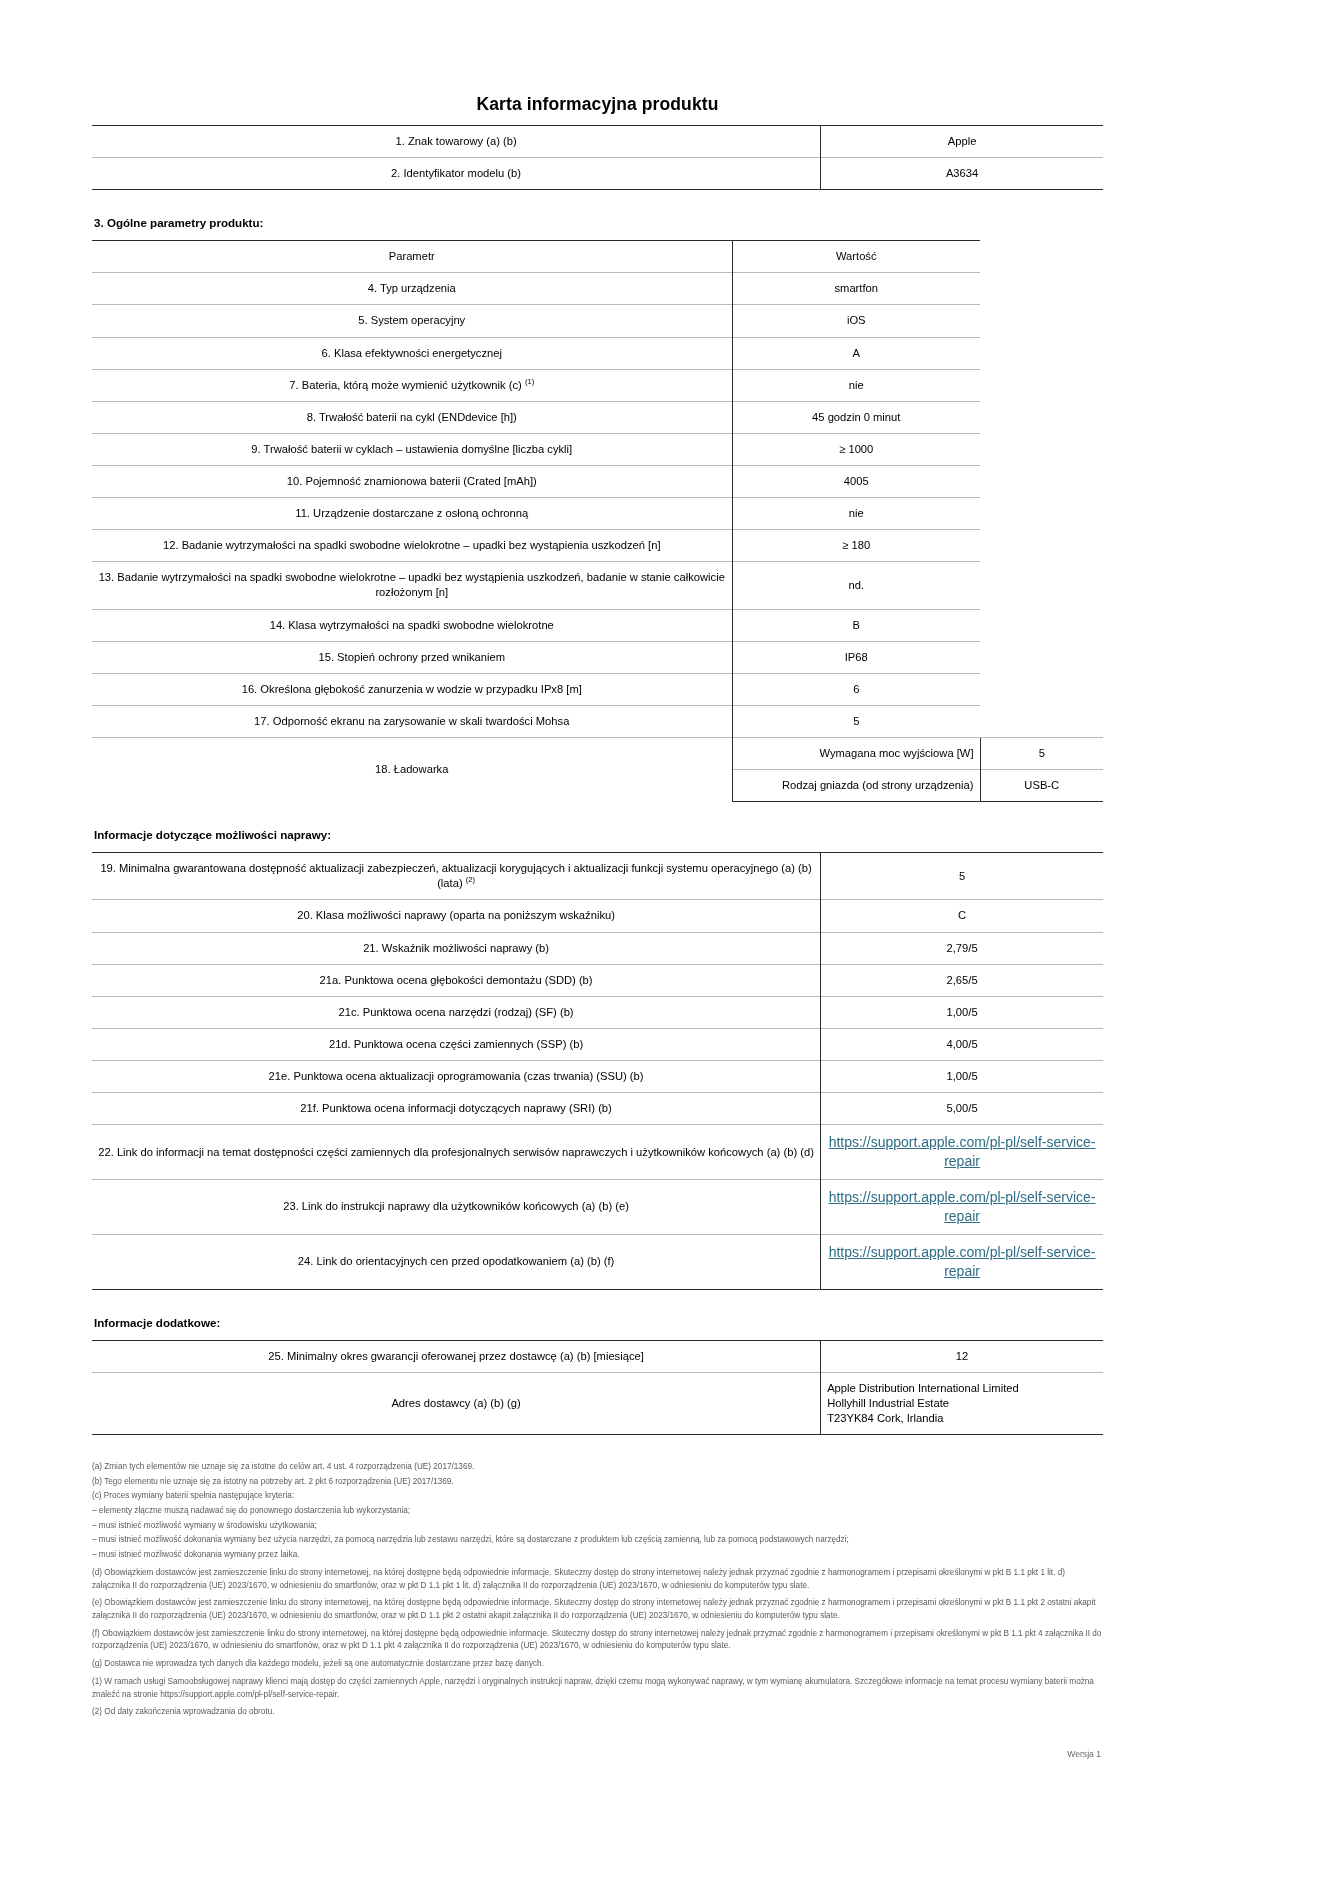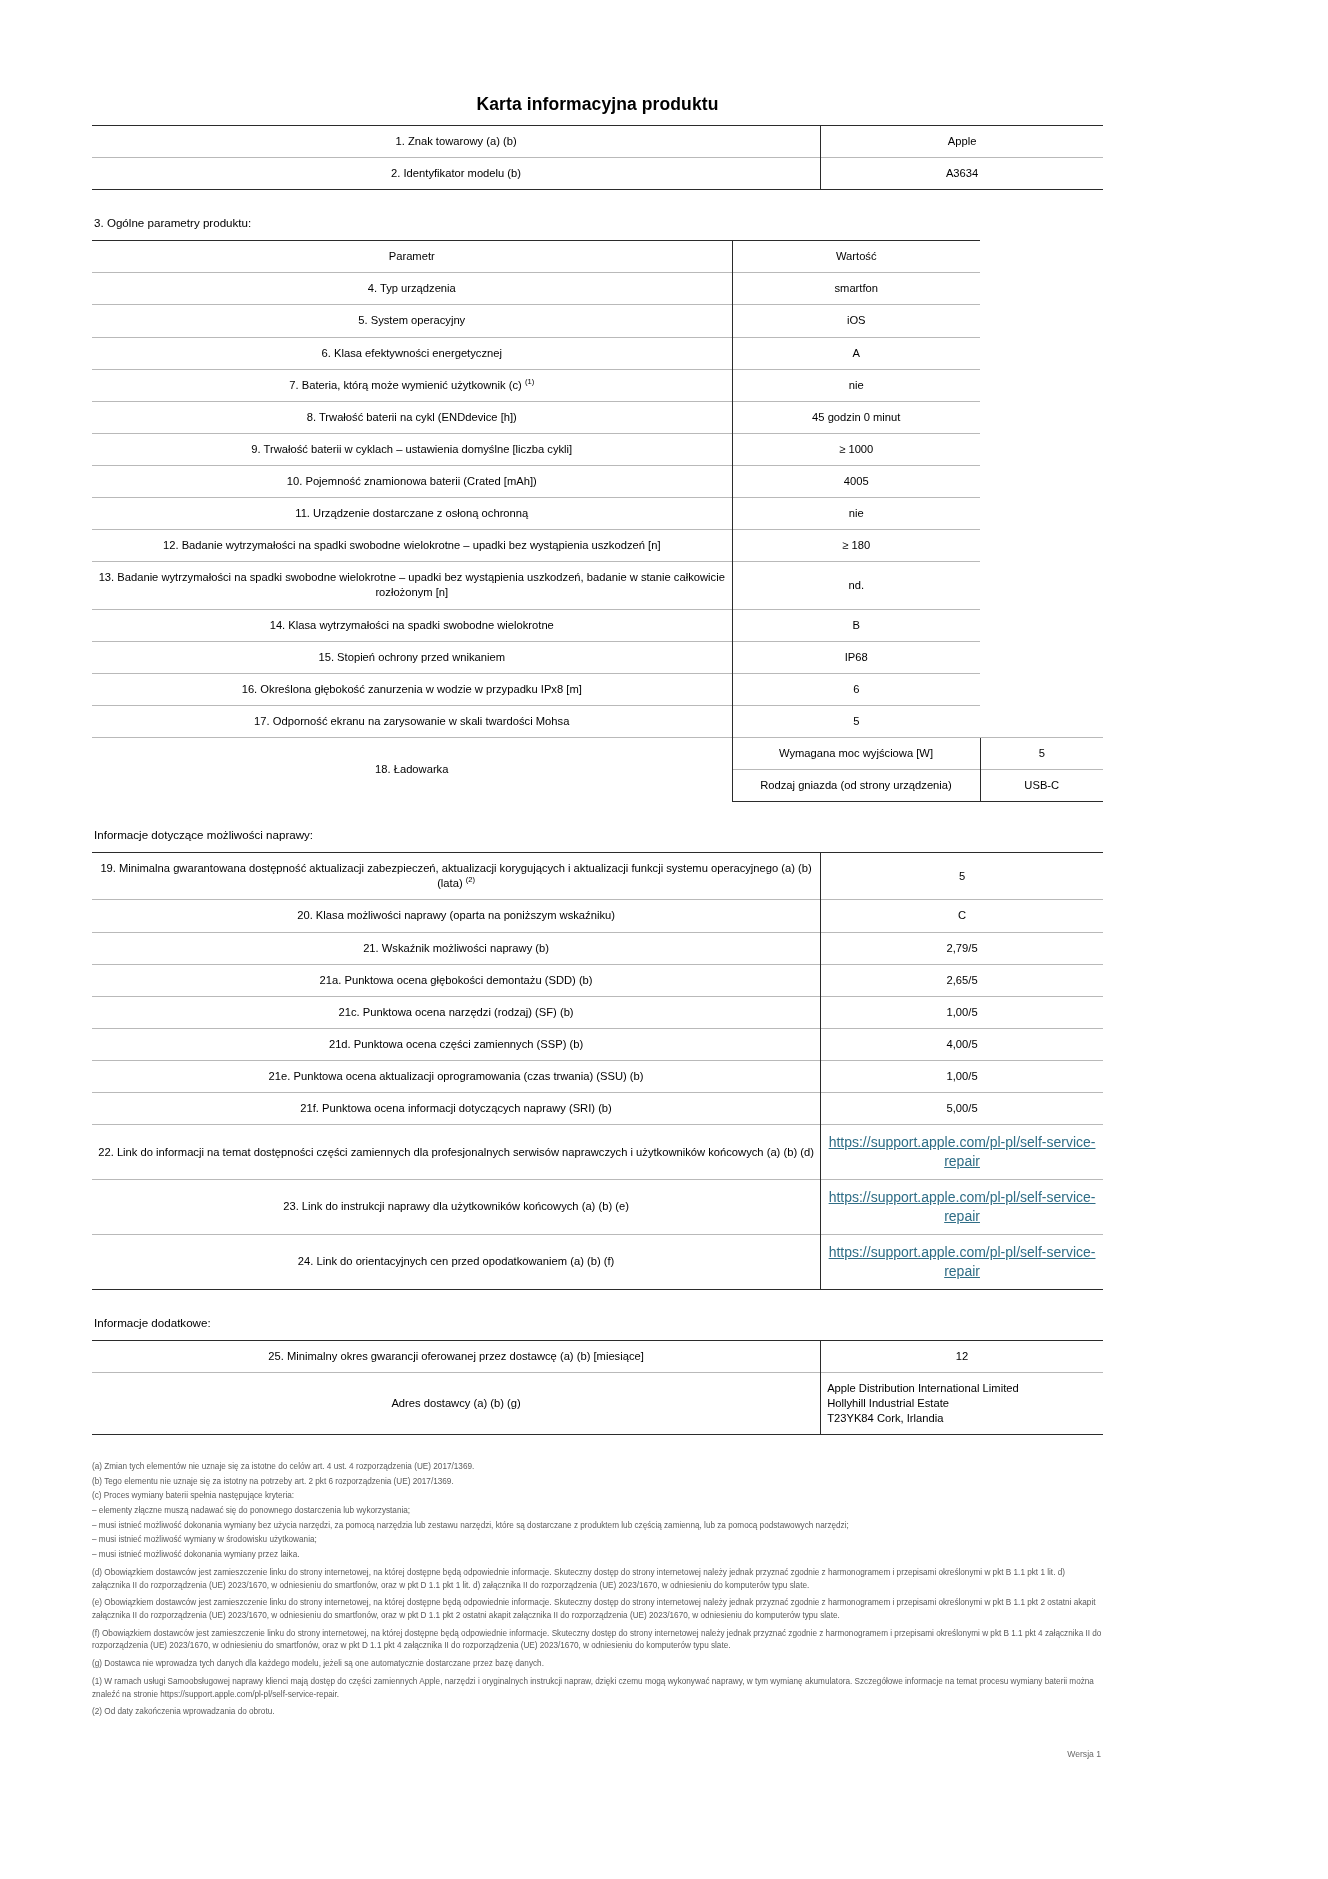--- a/index.html
+++ b/index.html
@@ -48,28 +48,28 @@
     border-bottom: 1.6px solid #2b2b2b;
   }
   td.label {
     text-align: center;
   }
   td.value {
     text-align: center;
     border-left: 1.4px solid #2b2b2b;
   }
   td.sub {
-    text-align: center;
+    text-align: right;
     border-left: 1.4px solid #2b2b2b;
   }
   .col-label { width: 640px; }
   .col-value { width: 248px; }
   .section-head {
     font-size: 11.6px;
-    font-weight: normal;
+    font-weight: bold;
     margin: 26px 0 11px 2px;
   }
   sup.fn {
     font-size: 7.6px;
     vertical-align: super;
     line-height: 0;
   }
   a.link {
     color: #2f6d86;
     font-size: 14px;
@@ -280,22 +280,22 @@
         </td>
       </tr>
     </tbody>
   </table>
 
   <div class="notes">
     <p>(a) Zmian tych elementów nie uznaje się za istotne do celów art. 4 ust. 4 rozporządzenia (UE) 2017/1369.</p>
     <p>(b) Tego elementu nie uznaje się za istotny na potrzeby art. 2 pkt 6 rozporządzenia (UE) 2017/1369.</p>
     <p>(c) Proces wymiany baterii spełnia następujące kryteria:</p>
     <p>– elementy złączne muszą nadawać się do ponownego dostarczenia lub wykorzystania;</p>
+    <p>– musi istnieć możliwość wymiany w środowisku użytkowania;</p>
     <p>– musi istnieć możliwość dokonania wymiany bez użycia narzędzi, za pomocą narzędzia lub zestawu narzędzi, które są dostarczane z produktem lub częścią zamienną, lub za pomocą podstawowych narzędzi;</p>
-    <p>– musi istnieć możliwość wymiany w środowisku użytkowania;</p>
     <p>– musi istnieć możliwość dokonania wymiany przez laika.</p>
     <p class="gap">(d) Obowiązkiem dostawców jest zamieszczenie linku do strony internetowej, na której dostępne będą odpowiednie informacje. Skuteczny dostęp do strony internetowej należy jednak przyznać zgodnie z harmonogramem i przepisami określonymi w pkt B 1.1 pkt 1 lit. d) załącznika II do rozporządzenia (UE) 2023/1670, w odniesieniu do smartfonów, oraz w pkt D 1.1 pkt 1 lit. d) załącznika II do rozporządzenia (UE) 2023/1670, w odniesieniu do komputerów typu slate.</p>
     <p class="gap">(e) Obowiązkiem dostawców jest zamieszczenie linku do strony internetowej, na której dostępne będą odpowiednie informacje. Skuteczny dostęp do strony internetowej należy jednak przyznać zgodnie z harmonogramem i przepisami określonymi w pkt B 1.1 pkt 2 ostatni akapit załącznika II do rozporządzenia (UE) 2023/1670, w odniesieniu do smartfonów, oraz w pkt D 1.1 pkt 2 ostatni akapit załącznika II do rozporządzenia (UE) 2023/1670, w odniesieniu do komputerów typu slate.</p>
     <p class="gap">(f) Obowiązkiem dostawców jest zamieszczenie linku do strony internetowej, na której dostępne będą odpowiednie informacje. Skuteczny dostęp do strony internetowej należy jednak przyznać zgodnie z harmonogramem i przepisami określonymi w pkt B 1.1 pkt 4 załącznika II do rozporządzenia (UE) 2023/1670, w odniesieniu do smartfonów, oraz w pkt D 1.1 pkt 4 załącznika II do rozporządzenia (UE) 2023/1670, w odniesieniu do komputerów typu slate.</p>
     <p class="gap">(g) Dostawca nie wprowadza tych danych dla każdego modelu, jeżeli są one automatycznie dostarczane przez bazę danych.</p>
     <p class="gap">(1) W ramach usługi Samoobsługowej naprawy klienci mają dostęp do części zamiennych Apple, narzędzi i oryginalnych instrukcji napraw, dzięki czemu mogą wykonywać naprawy, w tym wymianę akumulatora. Szczegółowe informacje na temat procesu wymiany baterii można znaleźć na stronie https://support.apple.com/pl-pl/self-service-repair.</p>
     <p class="gap">(2) Od daty zakończenia wprowadzania do obrotu.</p>
   </div>
 
   <div class="version">Wersja 1</div>

